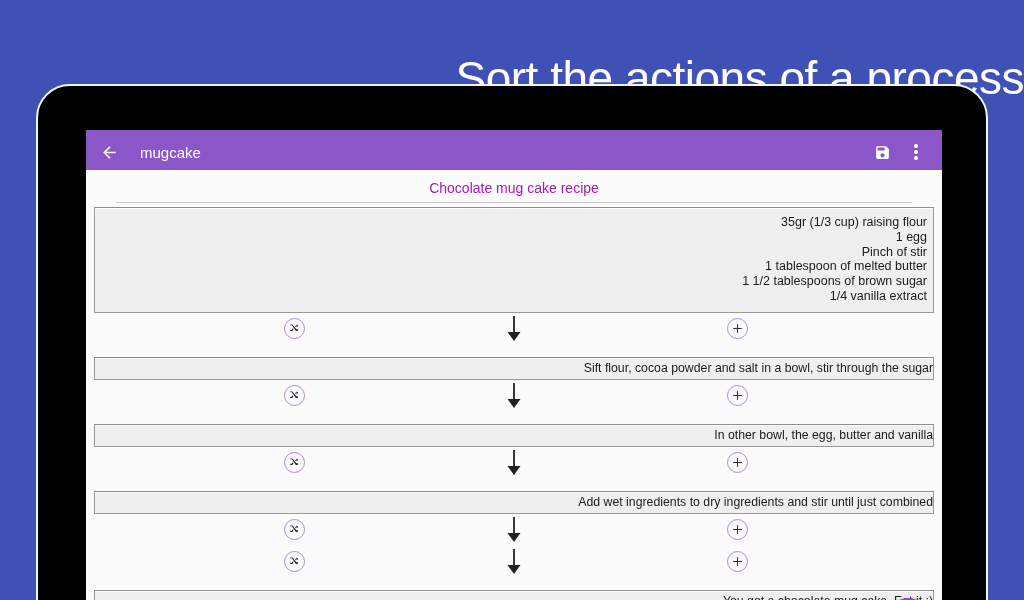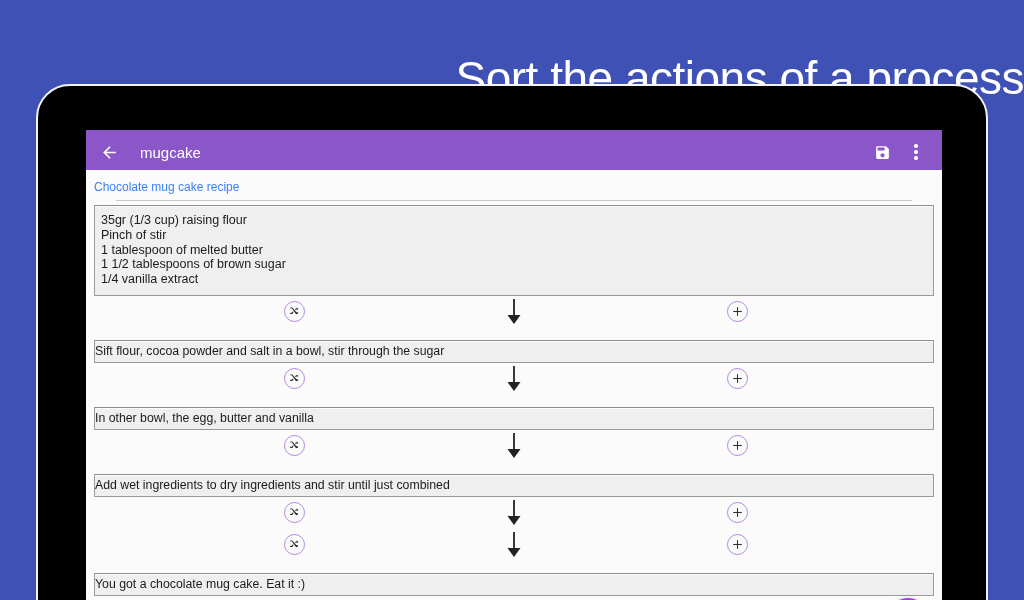--- a/index.html
+++ b/index.html
@@ -75,36 +75,37 @@
   .dots i{display:block;width:3.5px;height:3.5px;border-radius:50%;background:#fff;}
 
   
   .content{
     position:relative;
     height:480px;
     background:#fbfbfb;
     padding:0 8px;
   }
   .recipe-title{
-    color:#3b82f6;
-    font-size:12px;
+    text-align:center;
+    color:#a21caf;
+    font-size:14px;
     padding:10px 0 6px;
   }
   .sep{
     height:1px;
     background:#c9c9c9;
     margin:0 22px 4px;
   }
 
   .box{
     background:#eeefee;
     border:1px solid #9a9a9a;
     border-top-color:#8d8d8d;
     box-shadow:inset 0 1px 0 #fdfdfd;
-    text-align:left;
+    text-align:right;
     color:#1b1b1b;
   }
   .ingredients{
     padding:7px 6px 8px;
     font-size:12.5px;
     line-height:14.8px;
   }
   .ingredients div{ white-space:nowrap; }
 
   .step{
@@ -182,20 +183,21 @@
       </div>
     </div>
 
     <div class="content">
 
       <div class="recipe-title">Chocolate mug cake recipe</div>
       <div class="sep"></div>
 
       <div class="box ingredients">
         <div>35gr (1/3 cup) raising flour</div>
+        <div>1 egg</div>
         <div>Pinch of stir</div>
         <div>1 tablespoon of melted butter</div>
         <div>1 1/2 tablespoons of brown sugar</div>
         <div>1/4 vanilla extract</div>
       </div>
 
       <div class="connector">
         <div class="circ shuffle">
           <svg width="12" height="12" viewBox="0 0 24 24" aria-hidden="true">
             <path d="M17 3l4 4-4 4V8h-2.2l-2.3 3 -1.3-1.7L13.6 6H17V3zM3 6h4.4l8.9 12H21v-3l4 4-4 4v-3h-5.8L6.3 8H3V6z" fill="none"></path>

